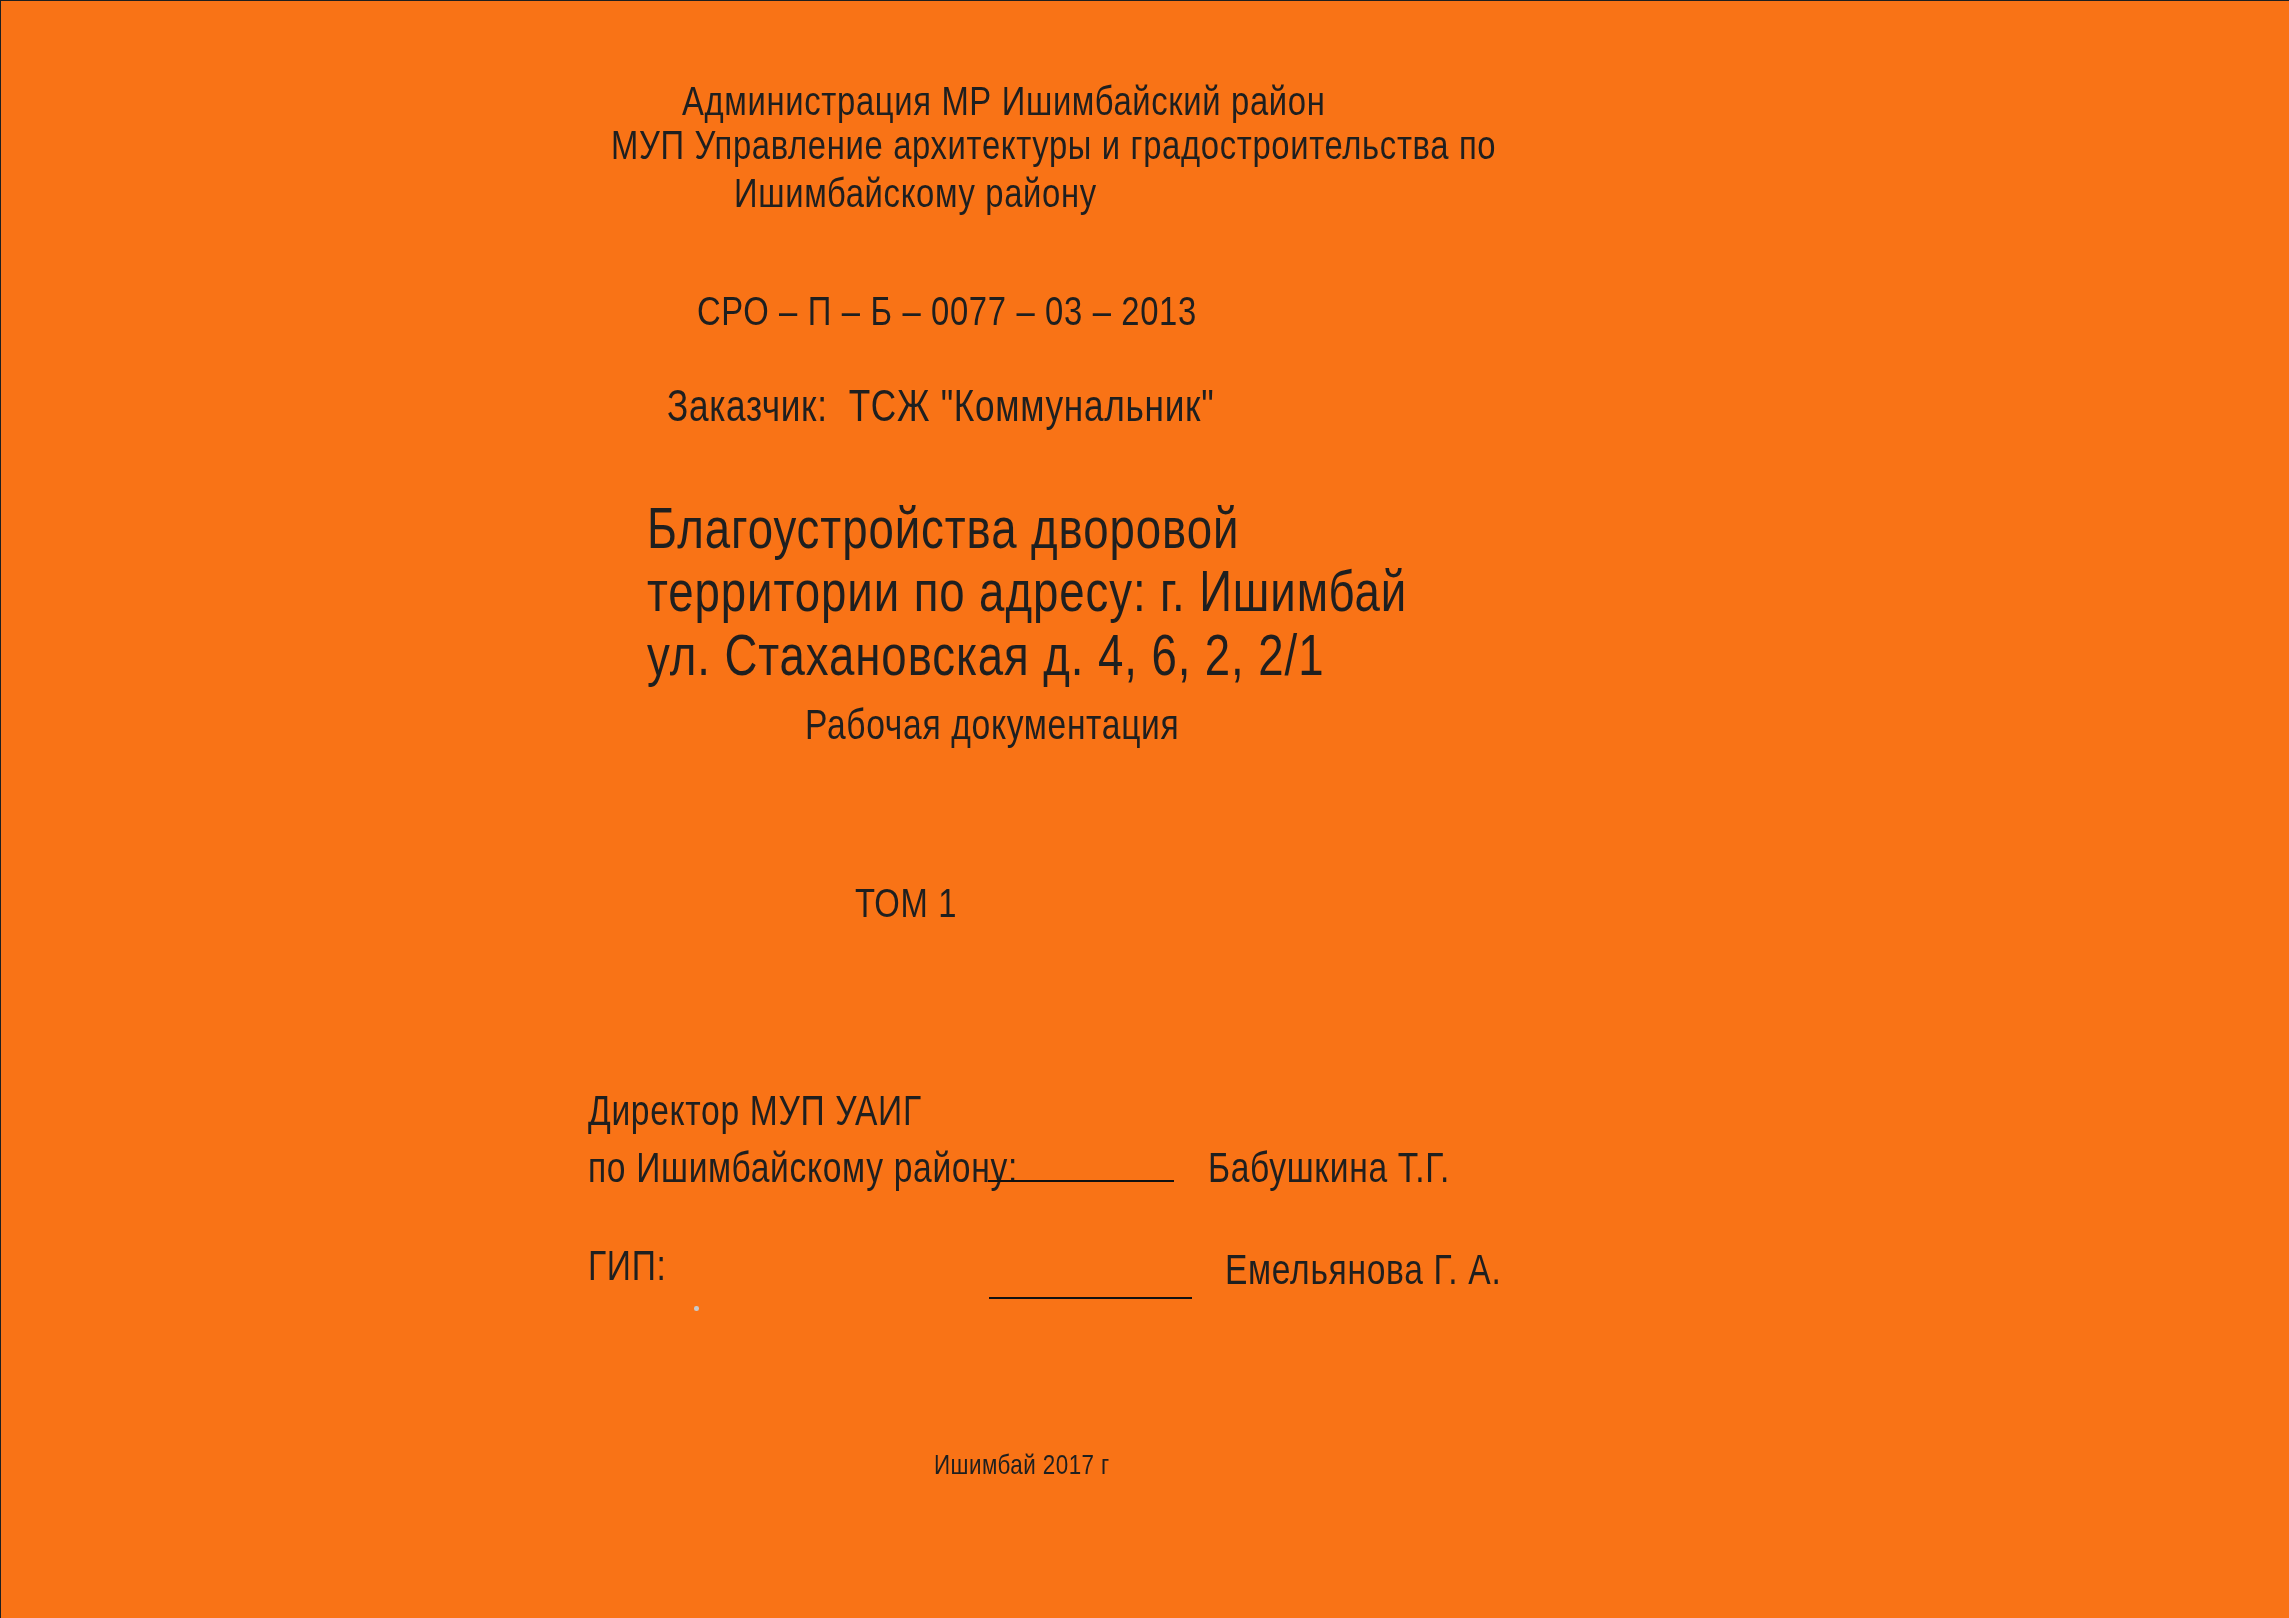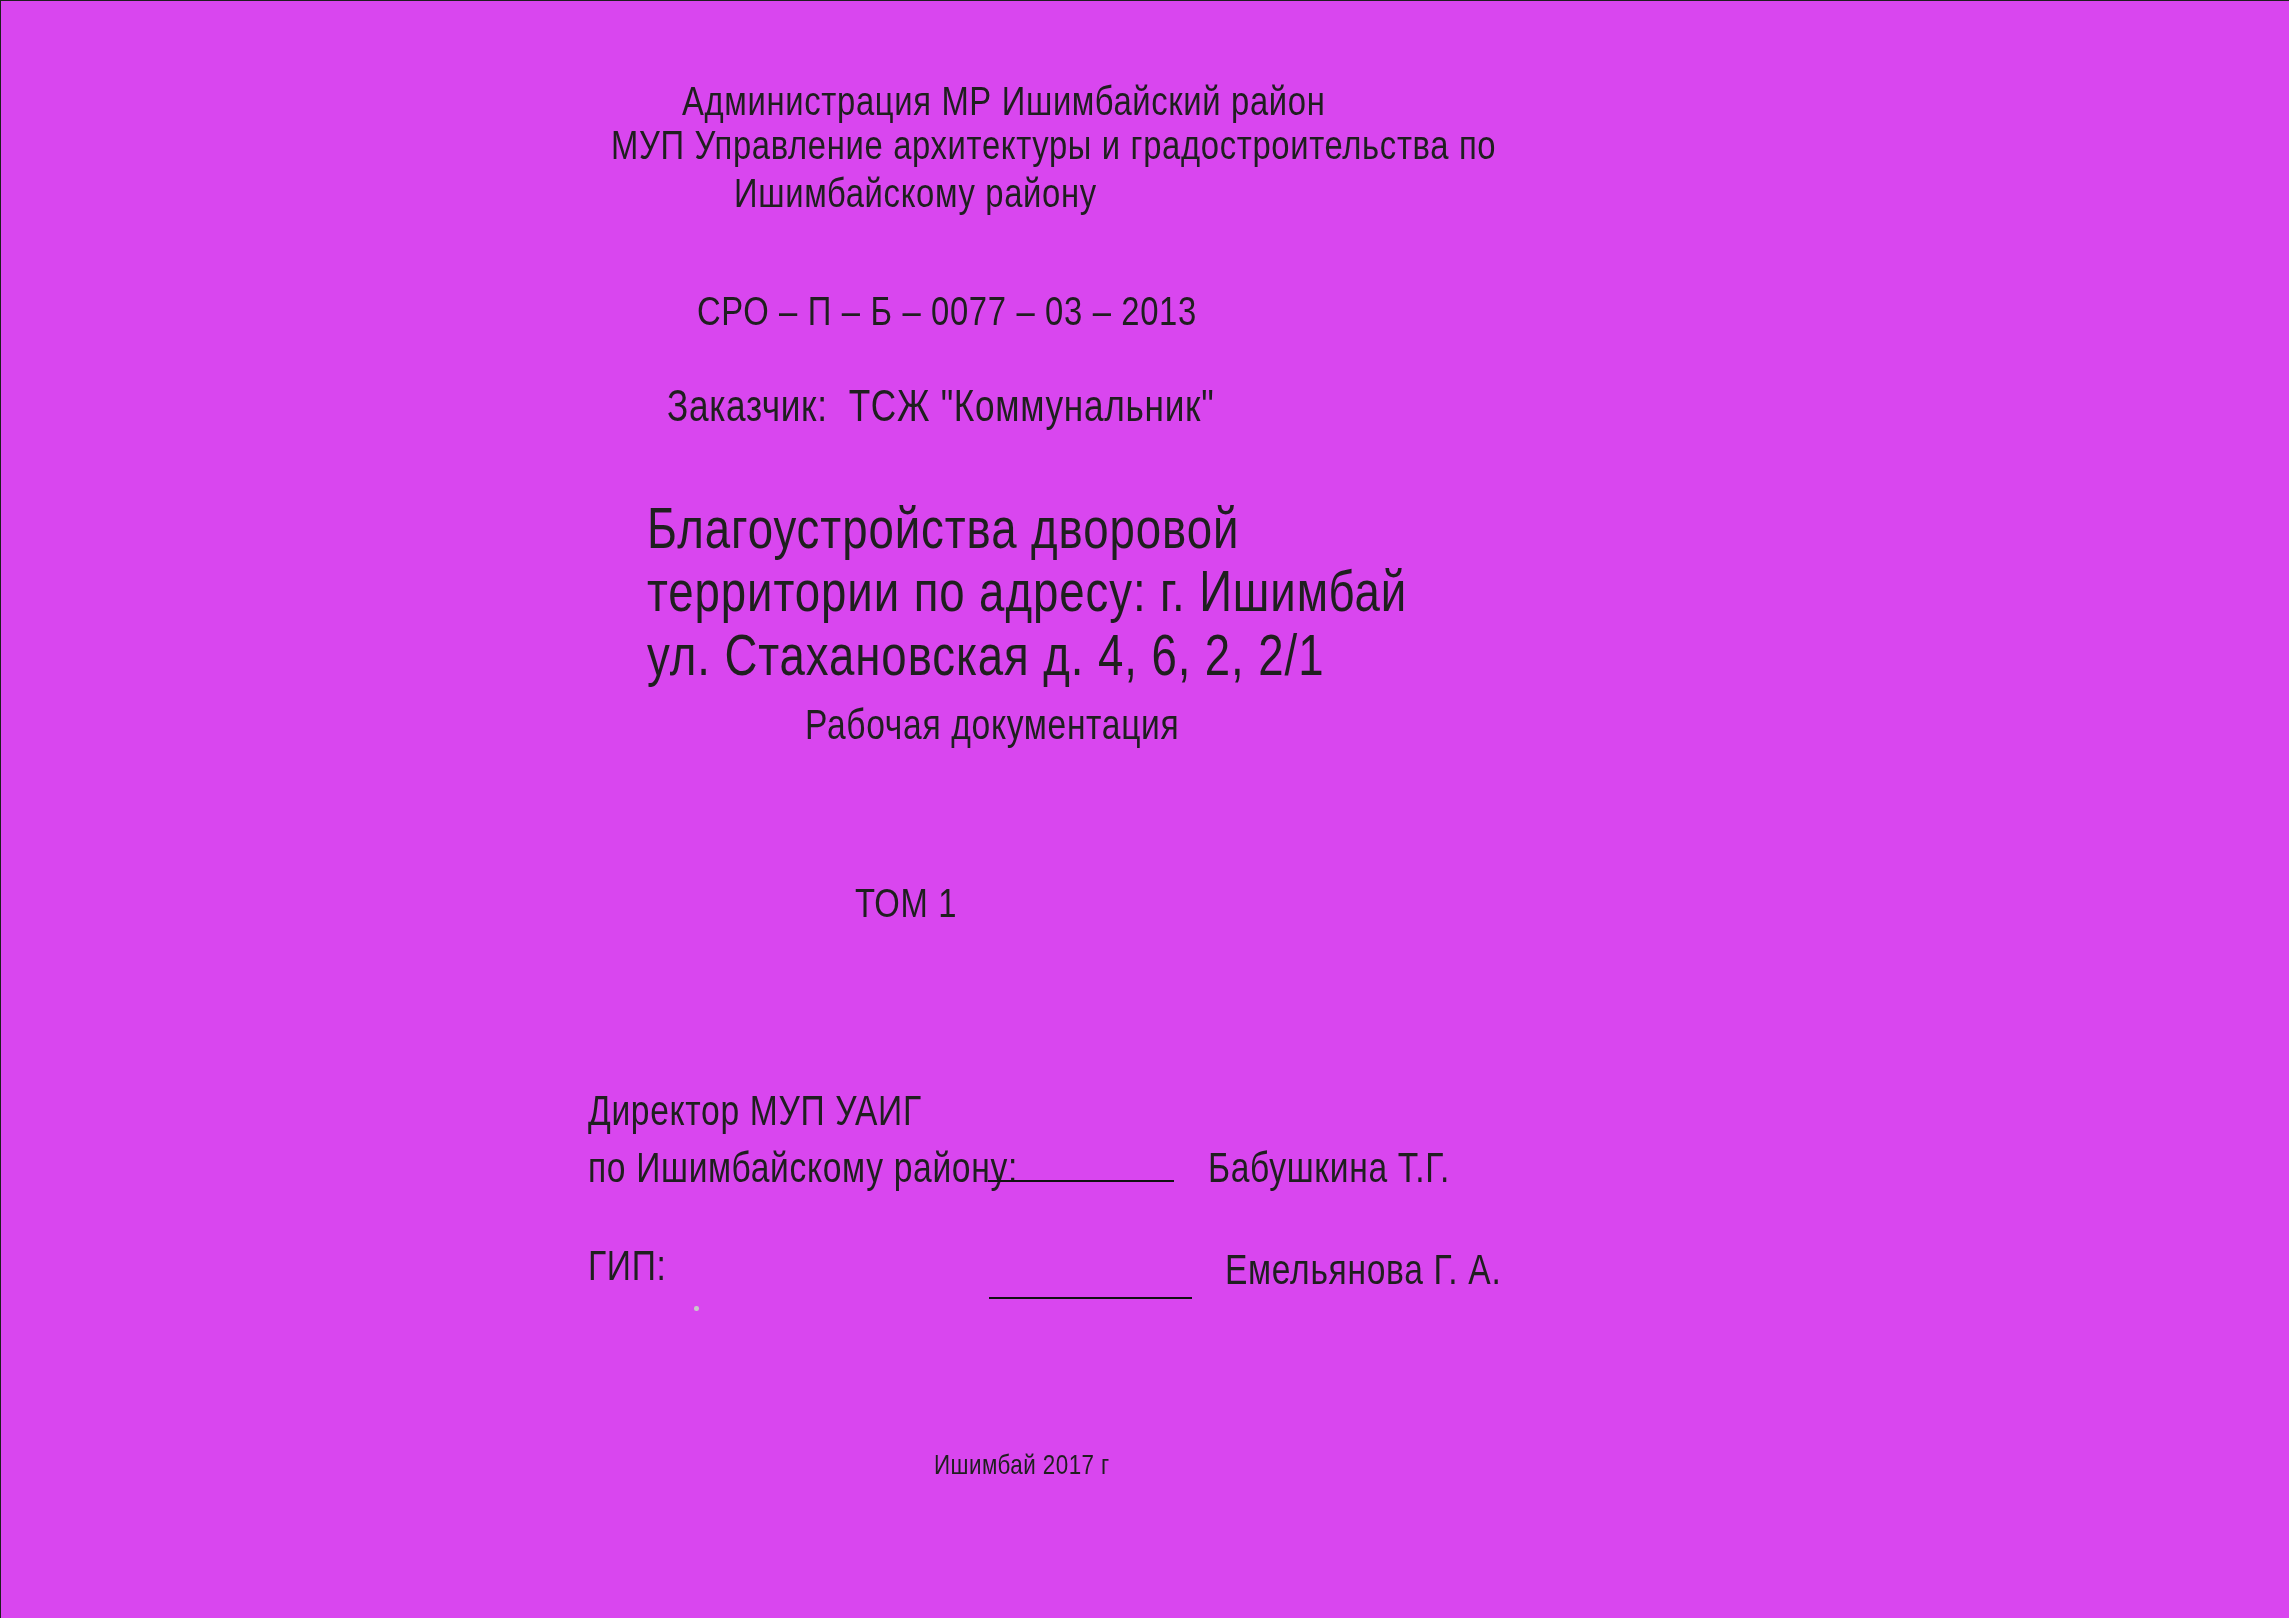--- a/index.html
+++ b/index.html
@@ -4,21 +4,21 @@
 <style>
   html, body {
     margin: 0;
     padding: 0;
     background: #e8e8e8;
   }
   .page {
     position: relative;
     width: 2290px;
     height: 1619px;
-    background: #d946ef;
+    background: #f97316;
     box-sizing: border-box;
     border: 1.8px solid #3f3f3f;
     border-top-color: #1f1f1f;
     border-left-color: #1f1f1f;
     overflow: hidden;
     font-family: "Liberation Sans", sans-serif;
     color: #1f1f1f;
     text-align: center;
   }
   .t {

